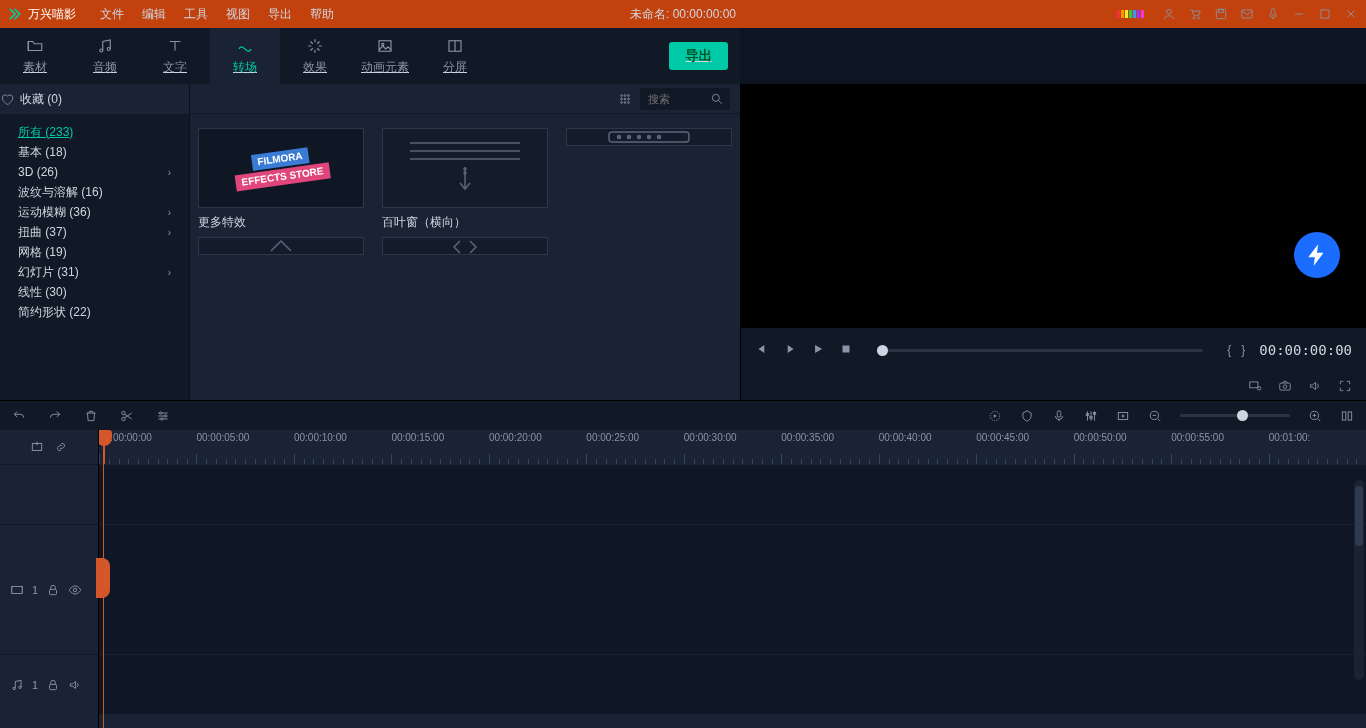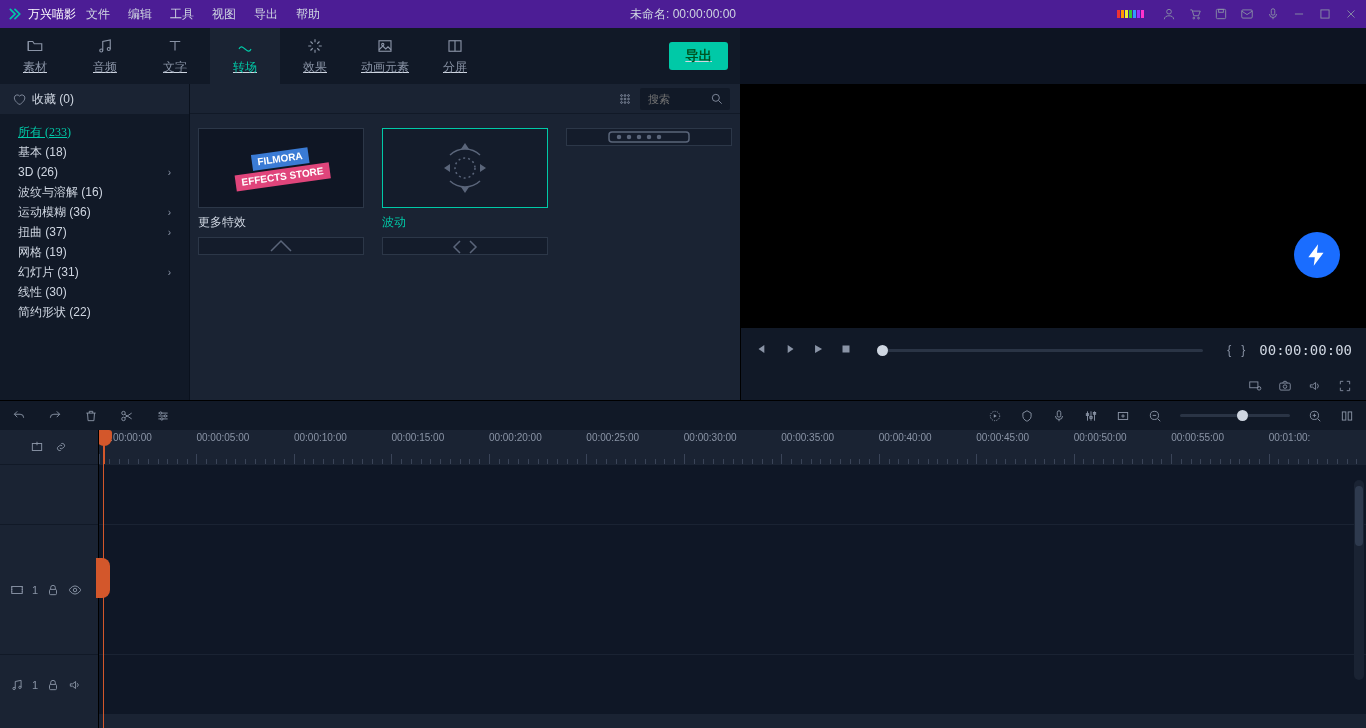--- a/index.html
+++ b/index.html
@@ -13,21 +13,21 @@
     --text-dim:#8a94a6;
     --accent:#00c9a7;
     --accent-2:#1aa5ff;
     --orange:#d3572b;
   }
   *{box-sizing:border-box;font-family:"Microsoft YaHei","PingFang SC",Arial,sans-serif;}
   html,body{margin:0;padding:0;height:100%;}
   body{width:1366px;height:728px;background:var(--bg-0);color:var(--text);font-size:12px;overflow:hidden;position:relative;}
 
   
-  .titlebar{height:28px;background:#4c1d95;display:flex;align-items:center;padding:0 8px;}
+  .titlebar{height:28px;background:#c2410c;display:flex;align-items:center;padding:0 8px;gap:14px;}
   .logo{display:flex;align-items:center;gap:6px;color:#fff;font-size:12px;}
   .logo .mark{width:14px;height:14px;}
   .menus{display:flex;gap:18px;margin-left:10px;}
   .menus span{color:var(--text);cursor:default;}
   .doc-title{position:absolute;left:50%;transform:translateX(-50%);color:var(--text);}
   .win-ctrls{margin-left:auto;display:flex;gap:12px;align-items:center;}
   .colorbars{display:flex;gap:1px;margin-right:6px;}
   .colorbars div{width:3px;height:8px;}
   .ico{width:14px;height:14px;display:inline-flex;align-items:center;justify-content:center;color:var(--text-dim);}
   .ico svg{width:14px;height:14px;stroke:currentColor;fill:none;stroke-width:1.5;}
@@ -38,25 +38,25 @@
   .tab.active{color:var(--accent);background:var(--bg-2);}
   .tab .ti{width:18px;height:18px;}
   .tab .ti svg{width:18px;height:18px;stroke:currentColor;fill:none;stroke-width:1.5;}
   .tab span{font-size:12px;}
   .export-wrap{margin-left:auto;display:flex;align-items:center;padding-right:12px;}
   .btn-export{background:var(--accent);color:#052;font-weight:600;border:none;height:28px;padding:0 16px;border-radius:3px;}
 
   
   .midrow{height:316px;display:flex;}
   .sidebar{width:190px;background:var(--bg-1);border-right:1px solid #0a111d;display:flex;flex-direction:column;}
-  .fav{height:30px;background:var(--bg-2);display:flex;align-items:center;padding:0 12px;gap:6px;}
+  .fav{height:30px;background:var(--bg-2);display:flex;align-items:center;padding:0 0;gap:6px;}
   .cats{padding:8px 0;flex:1;overflow:hidden;}
   .cat{height:20px;display:flex;align-items:center;padding:0 18px;justify-content:space-between;color:var(--text);}
   .cat.sel{color:var(--accent);}
-  .cat.sel .cl{text-decoration:underline;font-family:Liberation Serif, serif;}
+  .cat.sel .cl{text-decoration:underline;}
   .cat .chev{color:var(--text-dim);font-size:10px;}
 
   .center{flex:0 0 550px;background:var(--bg-2);display:flex;flex-direction:column;}
   .center-top{height:30px;display:flex;align-items:center;justify-content:flex-end;padding:0 10px;gap:8px;border-bottom:1px solid var(--bg-1);}
   .gridicon{color:var(--text-dim);}
   .search{display:flex;align-items:center;background:var(--bg-1);height:22px;border-radius:2px;padding:0 6px;gap:6px;width:90px;}
   .search input{background:transparent;border:none;outline:none;color:var(--text);font-size:11px;width:58px;}
   .grid{flex:1;padding:14px 8px 0 8px;display:grid;grid-template-columns:repeat(3,1fr);gap:6px 18px;overflow:hidden;align-content:start;}
   .card{}
   .thumb{height:80px;background:#141c2b;border:1px solid #2c3748;display:flex;align-items:center;justify-content:center;color:#4a5568;position:relative;}
@@ -330,34 +330,37 @@
     <div class="grid">
 
       <div class="card">
         <div class="thumb dark">
           <div class="effects-store"><span class="l1">FILMORA</span><br><span class="l2">EFFECTS STORE</span></div>
         </div>
         <div class="tlabel">更多特效</div>
       </div>
 
 
-
-
-
       <div class="card">
-        <div class="thumb sel">
+        <div class="thumb">
           <svg width="130" height="70" viewBox="0 0 130 70">
-            <path d="M65 16v-0 M65 54v0 M47 35h0 M83 35h0"></path>
-            <path d="M65 14l0 0 M65 10l-4 6h8z M65 60l-4-6h8z M44 35l6-4v8z M86 35l-6-4v8z" fill="#5a657a" stroke="none"></path>
-            <path d="M50 22a22 22 0 0130 0M50 48a22 22 0 0030 0"></path>
-            <circle cx="65" cy="35" r="10" stroke-dasharray="2 3"></circle>
-          </svg>
-        </div>
-        <div class="tlabel sel">波动</div>
+            <line x1="10" y1="10" x2="120" y2="10"></line>
+              <line x1="10" y1="18" x2="120" y2="18"></line>
+              <line x1="10" y1="26" x2="120" y2="26"></line>
+            <line x1="65" y1="34" x2="65" y2="56"></line>
+              <path d="M60 50l5 6 5-6"></path>
+            <circle cx="65" cy="36" r="1" fill="#5a657a"></circle>
+              <circle cx="65" cy="40" r="1" fill="#5a657a"></circle>
+          </svg>
+        </div>
+        <div class="tlabel">百叶窗（横向）</div>
       </div>
+
+
+
 
       <div class="card row3">
           <div class="thumb">
             <svg width="130" height="18" viewBox="0 0 130 18">
               <rect x="25" y="4" width="80" height="10" rx="3"></rect>
               <circle cx="35" cy="9" r="1.5" fill="#5a657a"></circle>
               <circle cx="45" cy="9" r="1.5" fill="#5a657a"></circle>
               <circle cx="55" cy="9" r="1.5" fill="#5a657a"></circle>
               <circle cx="65" cy="9" r="1.5" fill="#5a657a"></circle>
               <circle cx="75" cy="9" r="1.5" fill="#5a657a"></circle>

